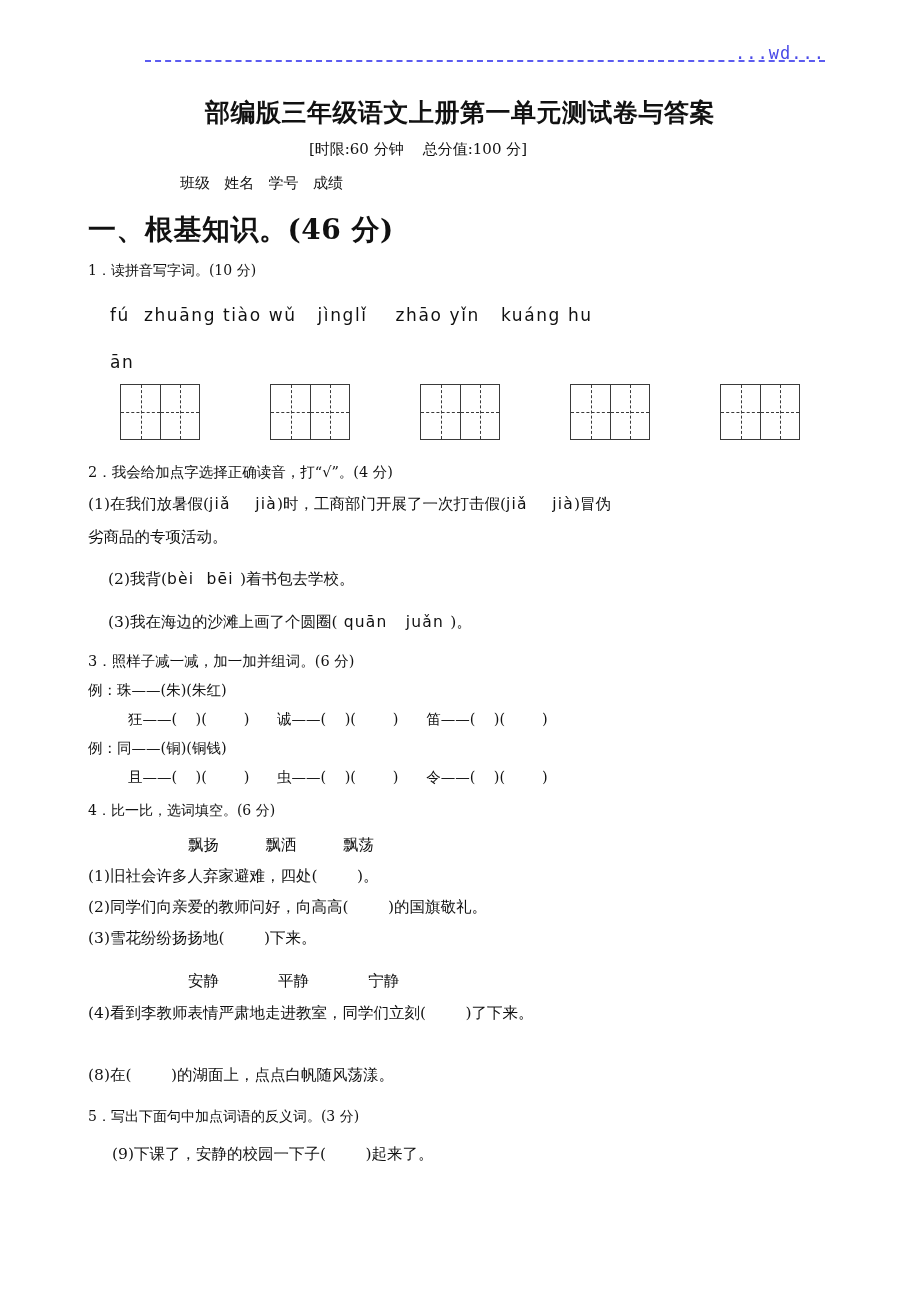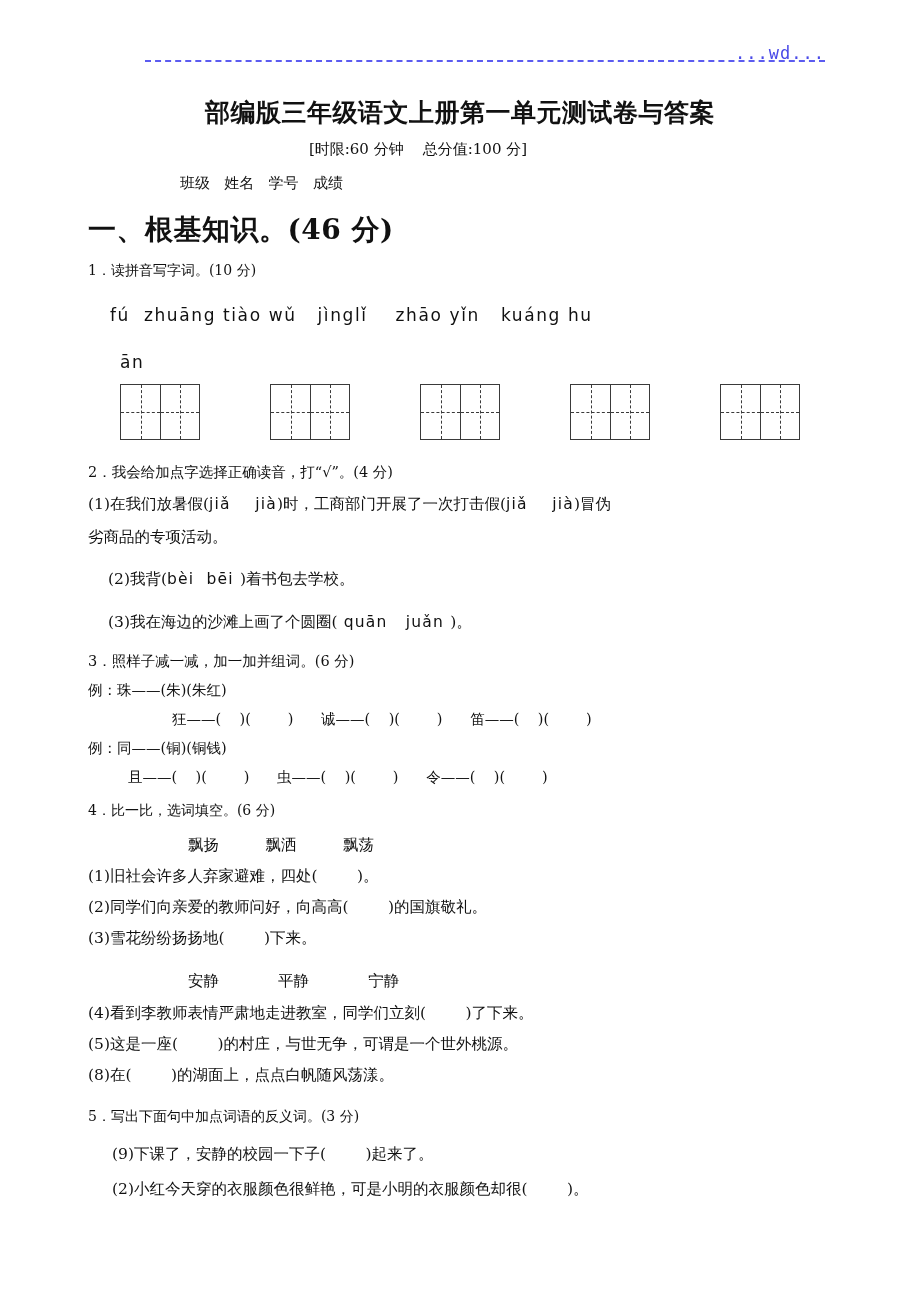--- a/index.html
+++ b/index.html
@@ -171,21 +171,21 @@
 
   <div class="doc-title">部编版三年级语文上册第一单元测试卷与答案</div>
   <div class="doc-subtitle">[时限:60 分钟    总分值:100 分]</div>
   <div class="doc-fields">班级   姓名   学号   成绩</div>
 
   <div class="row section-heading" style="top:212px; left:88px;">一、根基知识。(46 分)</div>
 
   <div class="row q-head" style="top:262px; left:88px;">1．读拼音写字词。(10 分)</div>
 
   <div class="row pinyin" style="top:305px; left:110px;">fú  zhuāng tiào wǔ   jìnglǐ    zhāo yǐn   kuáng hu</div>
-  <div class="row pinyin" style="top:352px; left:120px;">ān</div>
+  <div class="row pinyin" style="top:352px; left:110px;">ān</div>
 
   <div class="grid-strip">
     <div class="grid-box" style="left:0px;">
       <div class="cell"></div>
       <div class="cell"></div>
     </div>
     <div class="grid-box" style="left:150px;">
       <div class="cell"></div>
       <div class="cell"></div>
     </div>
@@ -208,32 +208,30 @@
   <div class="row body-line" style="top:495px; left:88px;"><span>(1)在我们放暑假(</span><span class="pinyin-inline">jiǎ    jià</span><span>)时，工商部门开展了一次打击假(</span><span class="pinyin-inline">jiǎ    jià</span><span>)冒伪</span></div>
 
   <div class="row body-line" style="top:528px; left:88px;">劣商品的专项活动。</div>
 
   <div class="row body-line" style="top:570px; left:108px;"><span>(2)我背(</span><span class="pinyin-inline">bèi  bēi </span><span>)着书包去学校。</span></div>
 
   <div class="row body-line" style="top:613px; left:108px;"><span>(3)我在海边的沙滩上画了个圆圈(</span><span class="pinyin-inline"> quān   juǎn </span><span>)。</span></div>
 
   <div class="row small-line" style="top:652px; left:88px;">3．照样子减一减，加一加并组词。(6 分)</div>
   <div class="row small-line" style="top:681px; left:88px;">例：珠——(朱)(朱红)</div>
-  <div class="row small-line" style="top:710px; left:128px;margin-left:44px;">狂——(    )(        )      诚——(    )(        )      笛——(    )(        )</div>
+  <div class="row small-line" style="top:710px; left:128px;">狂——(    )(        )      诚——(    )(        )      笛——(    )(        )</div>
   <div class="row small-line" style="top:739px; left:88px;">例：同——(铜)(铜钱)</div>
   <div class="row small-line" style="top:768px; left:128px;">且——(    )(        )      虫——(    )(        )      令——(    )(        )</div>
 
   <div class="row q-head" style="top:802px; left:88px;">4．比一比，选词填空。(6 分)</div>
   <div class="row body-line" style="top:835px; left:188px;font-family:Liberation Serif, serif;">飘扬            飘洒            飘荡</div>
   <div class="row body-line" style="top:867px; left:88px;">(1)旧社会许多人弃家避难，四处(        )。</div>
   <div class="row body-line" style="top:898px; left:88px;">(2)同学们向亲爱的教师问好，向高高(        )的国旗敬礼。</div>
   <div class="row body-line" style="top:929px; left:88px;">(3)雪花纷纷扬扬地(        )下来。</div>
 
   <div class="row body-line" style="top:972px; left:188px;">安静            平静            宁静</div>
   <div class="row body-line" style="top:1004px; left:88px;">(4)看到李教师表情严肃地走进教室，同学们立刻(        )了下来。</div>
-  <div class="row body-line" style="top:1035px; left:88px;">(5)这是一座(        )的村庄，与世无争，可谓是一个世外桃源。</div>
   <div class="row body-line" style="top:1066px; left:88px;">(8)在(        )的湖面上，点点白帆随风荡漾。</div>
 
   <div class="row q-head" style="top:1108px; left:88px;">5．写出下面句中加点词语的反义词。(3 分)</div>
   <div class="row body-line" style="top:1145px; left:112px;">(9)下课了，安静的校园一下子(        )起来了。</div>
-  <div class="row body-line" style="top:1180px; left:112px;">(2)小红今天穿的衣服颜色很鲜艳，可是小明的衣服颜色却很(        )。</div>
 
 </div>
 
 </body></html>

